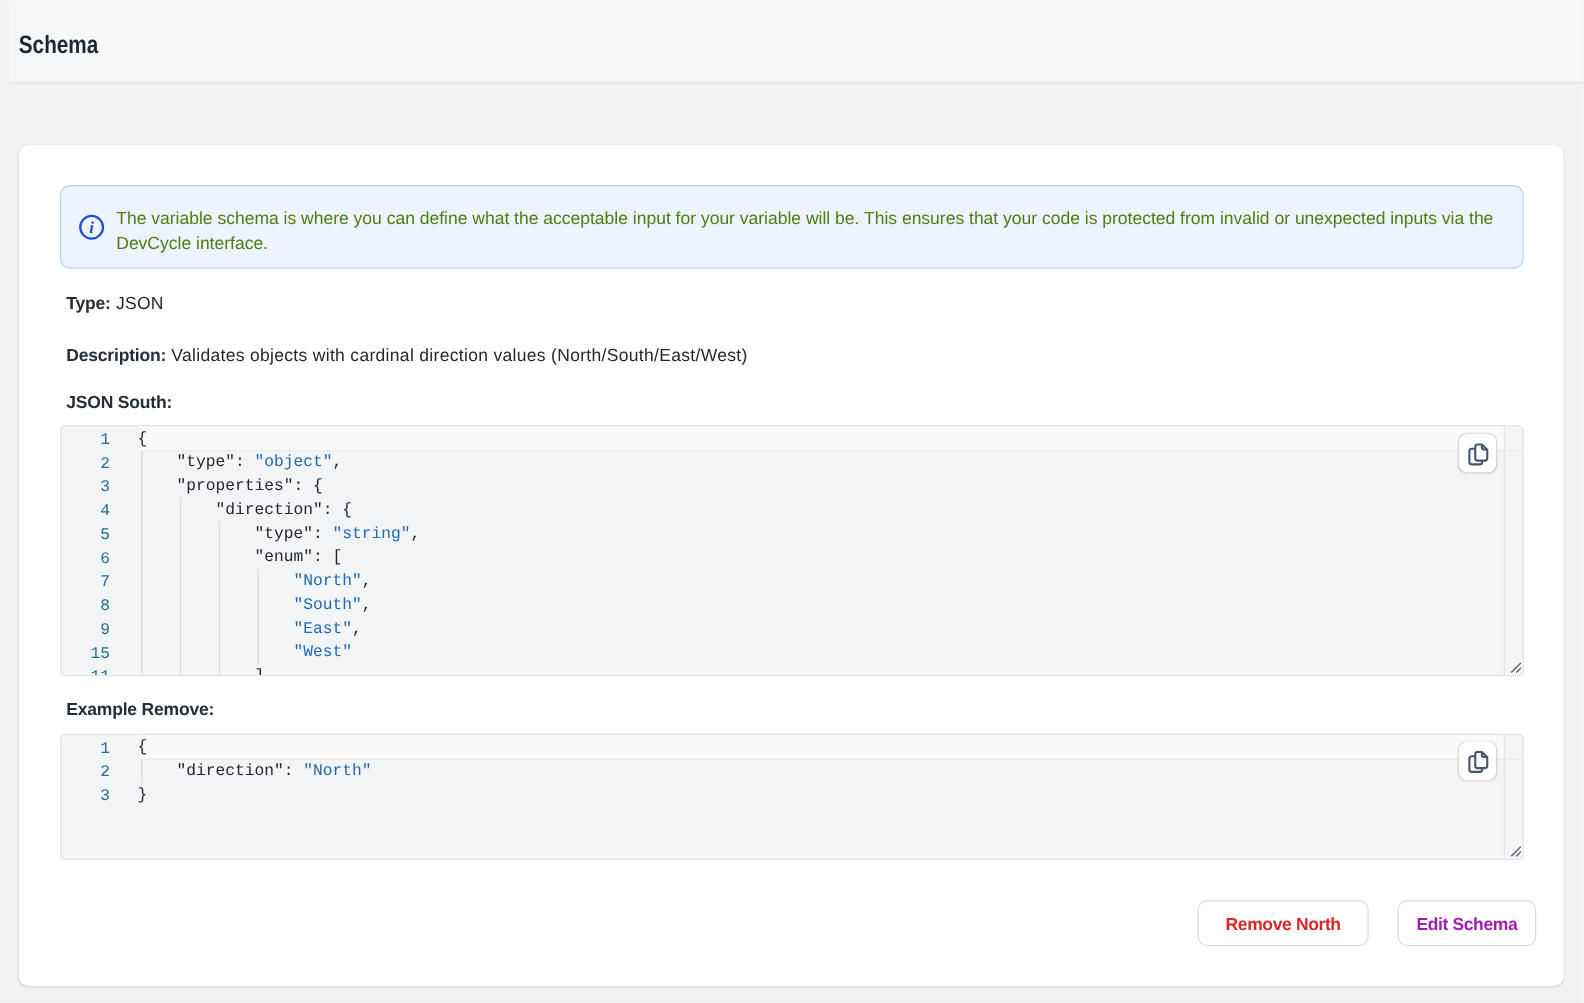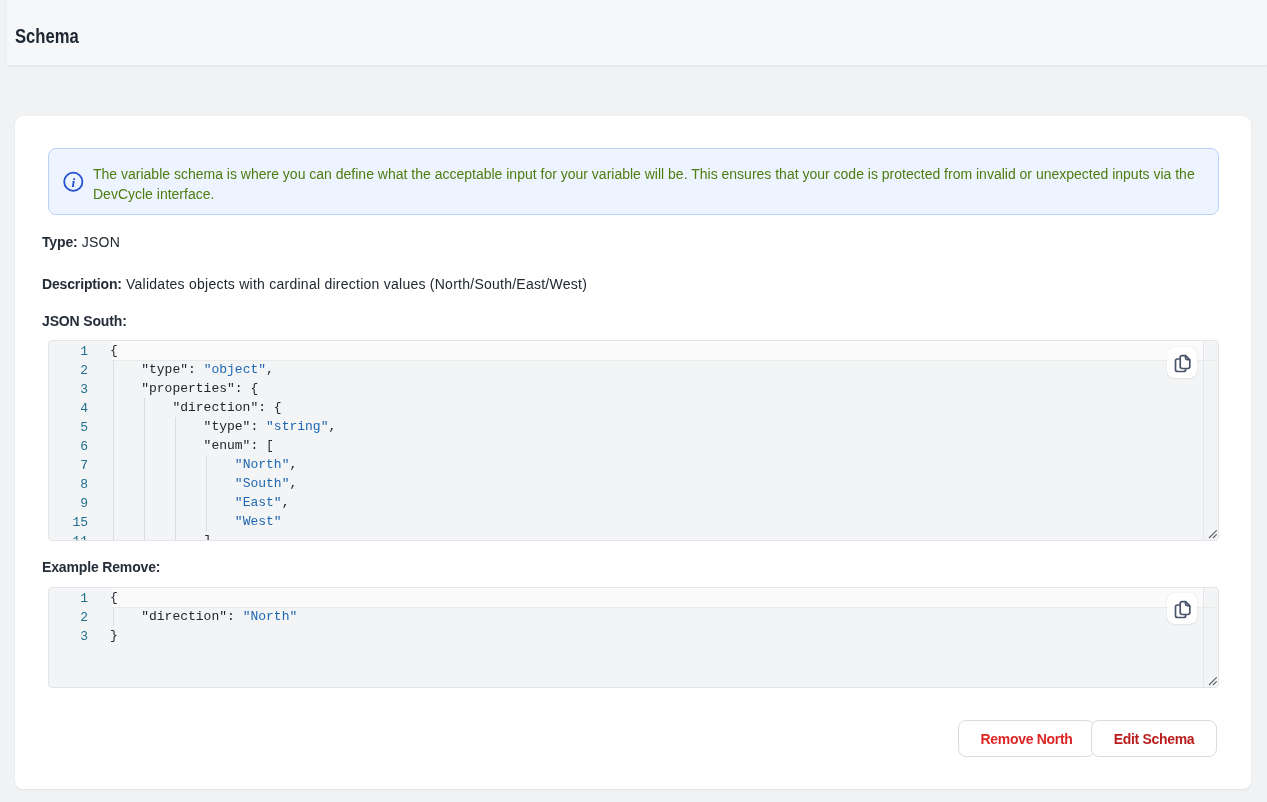--- a/index.html
+++ b/index.html
@@ -6,21 +6,21 @@
   html,body { width:1267px; height:802px; overflow:hidden; }
   body { background:#f0f2f4; font-family:"Liberation Sans", sans-serif; position:relative; }
   .header { position:absolute; left:7px; top:0; width:1260px; height:66px;
     background:#f6f7f8; border-bottom:1px solid #e3e6e9; box-shadow:0 1px 2px rgba(0,0,0,0.04); }
   .title { position:absolute; left:15px; top:21.5px; font-size:20px; font-weight:700; color:#1d2633; line-height:28px; transform:scaleX(0.83); transform-origin:0 50%; }
   .card { position:absolute; left:15px; top:116px; width:1236px; height:673px; background:#fff;
     border-radius:8px; box-shadow:0 1px 2px rgba(20,30,40,0.06), 0 0 1px rgba(20,30,40,0.10); }
   .alert { position:absolute; left:48px; top:148px; width:1171px; height:67px;
     background:#edf4ff; border:1px solid #bad1f8; border-radius:8px; }
   .alert-text { position:absolute; left:93px; top:163.5px; font-size:14px; line-height:20px; color:#4d7c0f; white-space:nowrap; }
-  .row { position:absolute; left:42px; font-size:14px; line-height:20px; color:#212830; letter-spacing:0.25px; }
+  .row { position:absolute; left:53px; font-size:14px; line-height:20px; color:#212830; letter-spacing:0.25px; }
   .row b { font-weight:700; color:#252d38; letter-spacing:-0.15px; }
   .editor { position:absolute; left:48px; width:1171px; background:#f3f4f6; border:1px solid #e1e4e8; border-radius:4px; }
   .edin { position:absolute; left:0; top:0; right:0; bottom:0; overflow:hidden; border-radius:3px; }
   .num { position:absolute; left:0; width:39px; text-align:right; font-family:"Liberation Mono", monospace;
     font-size:13px; line-height:19px; color:#21708f; margin-top:1px; }
   .cl { position:absolute; left:61px; font-family:"Liberation Mono", monospace; font-size:13px; line-height:19px;
     color:#22262e; white-space:pre; }
   .cl .v { color:#1e68b2; }
   .ig { position:absolute; width:1px; background:#d9dce0; }
   .l1line { position:absolute; left:63px; right:0; height:1px; background:#eaeae8; }
@@ -127,13 +127,13 @@
       <svg width="16" height="16" viewBox="0 0 16 16">
         <g stroke="#585c60" stroke-width="1.1">
           <line x1="8" y1="15" x2="15.7" y2="7.3"></line>
           <line x1="12" y1="15" x2="15.7" y2="11.3"></line>
         </g>
       </svg>
     </div>
   </div>
 
   <div class="btn" style="left:958px; width:137px; color:#dc2626;">Remove North</div>
-  <div class="btn" style="left:1091px; width:126px; color:#b91c1c;">Edit Schema</div>
+  <div class="btn" style="left:1118px; width:111px; color:#a21caf;">Edit Schema</div>
 
 </body></html>

